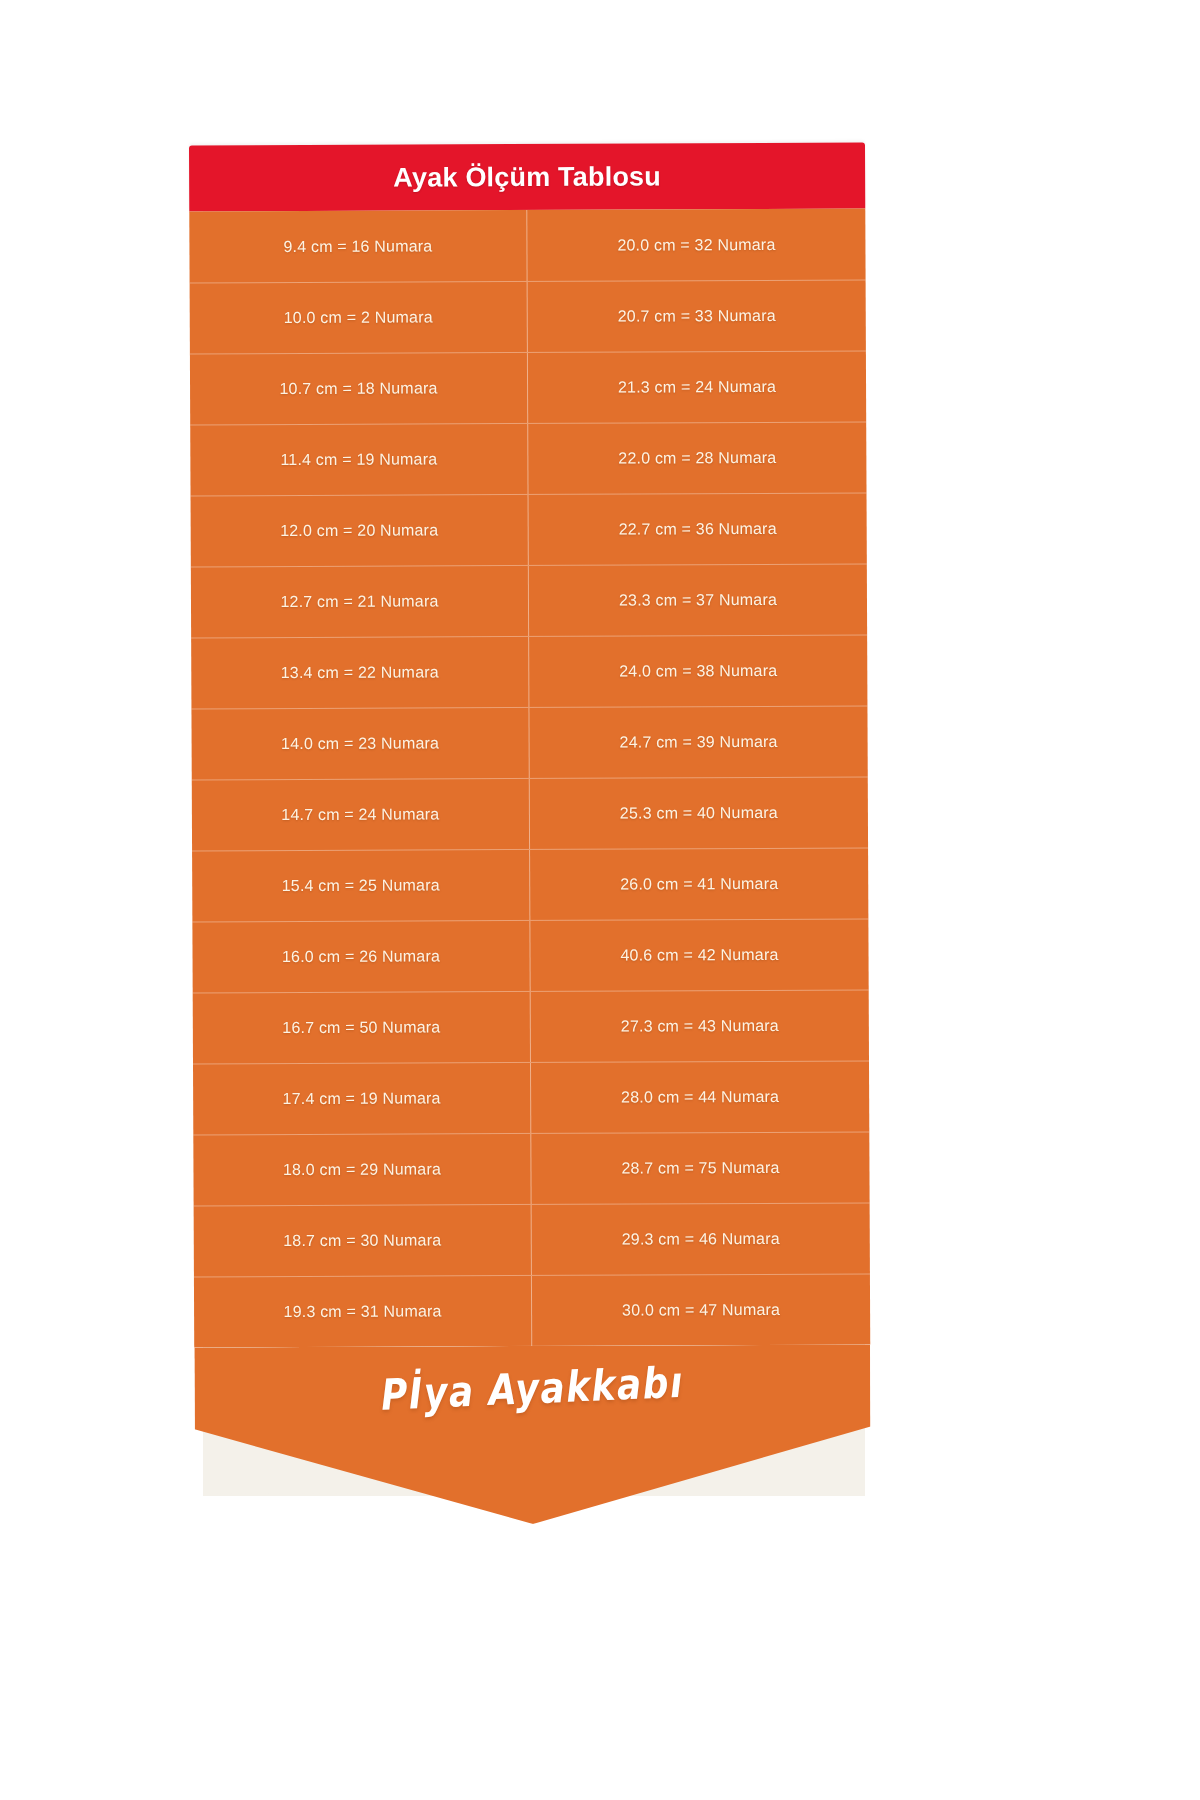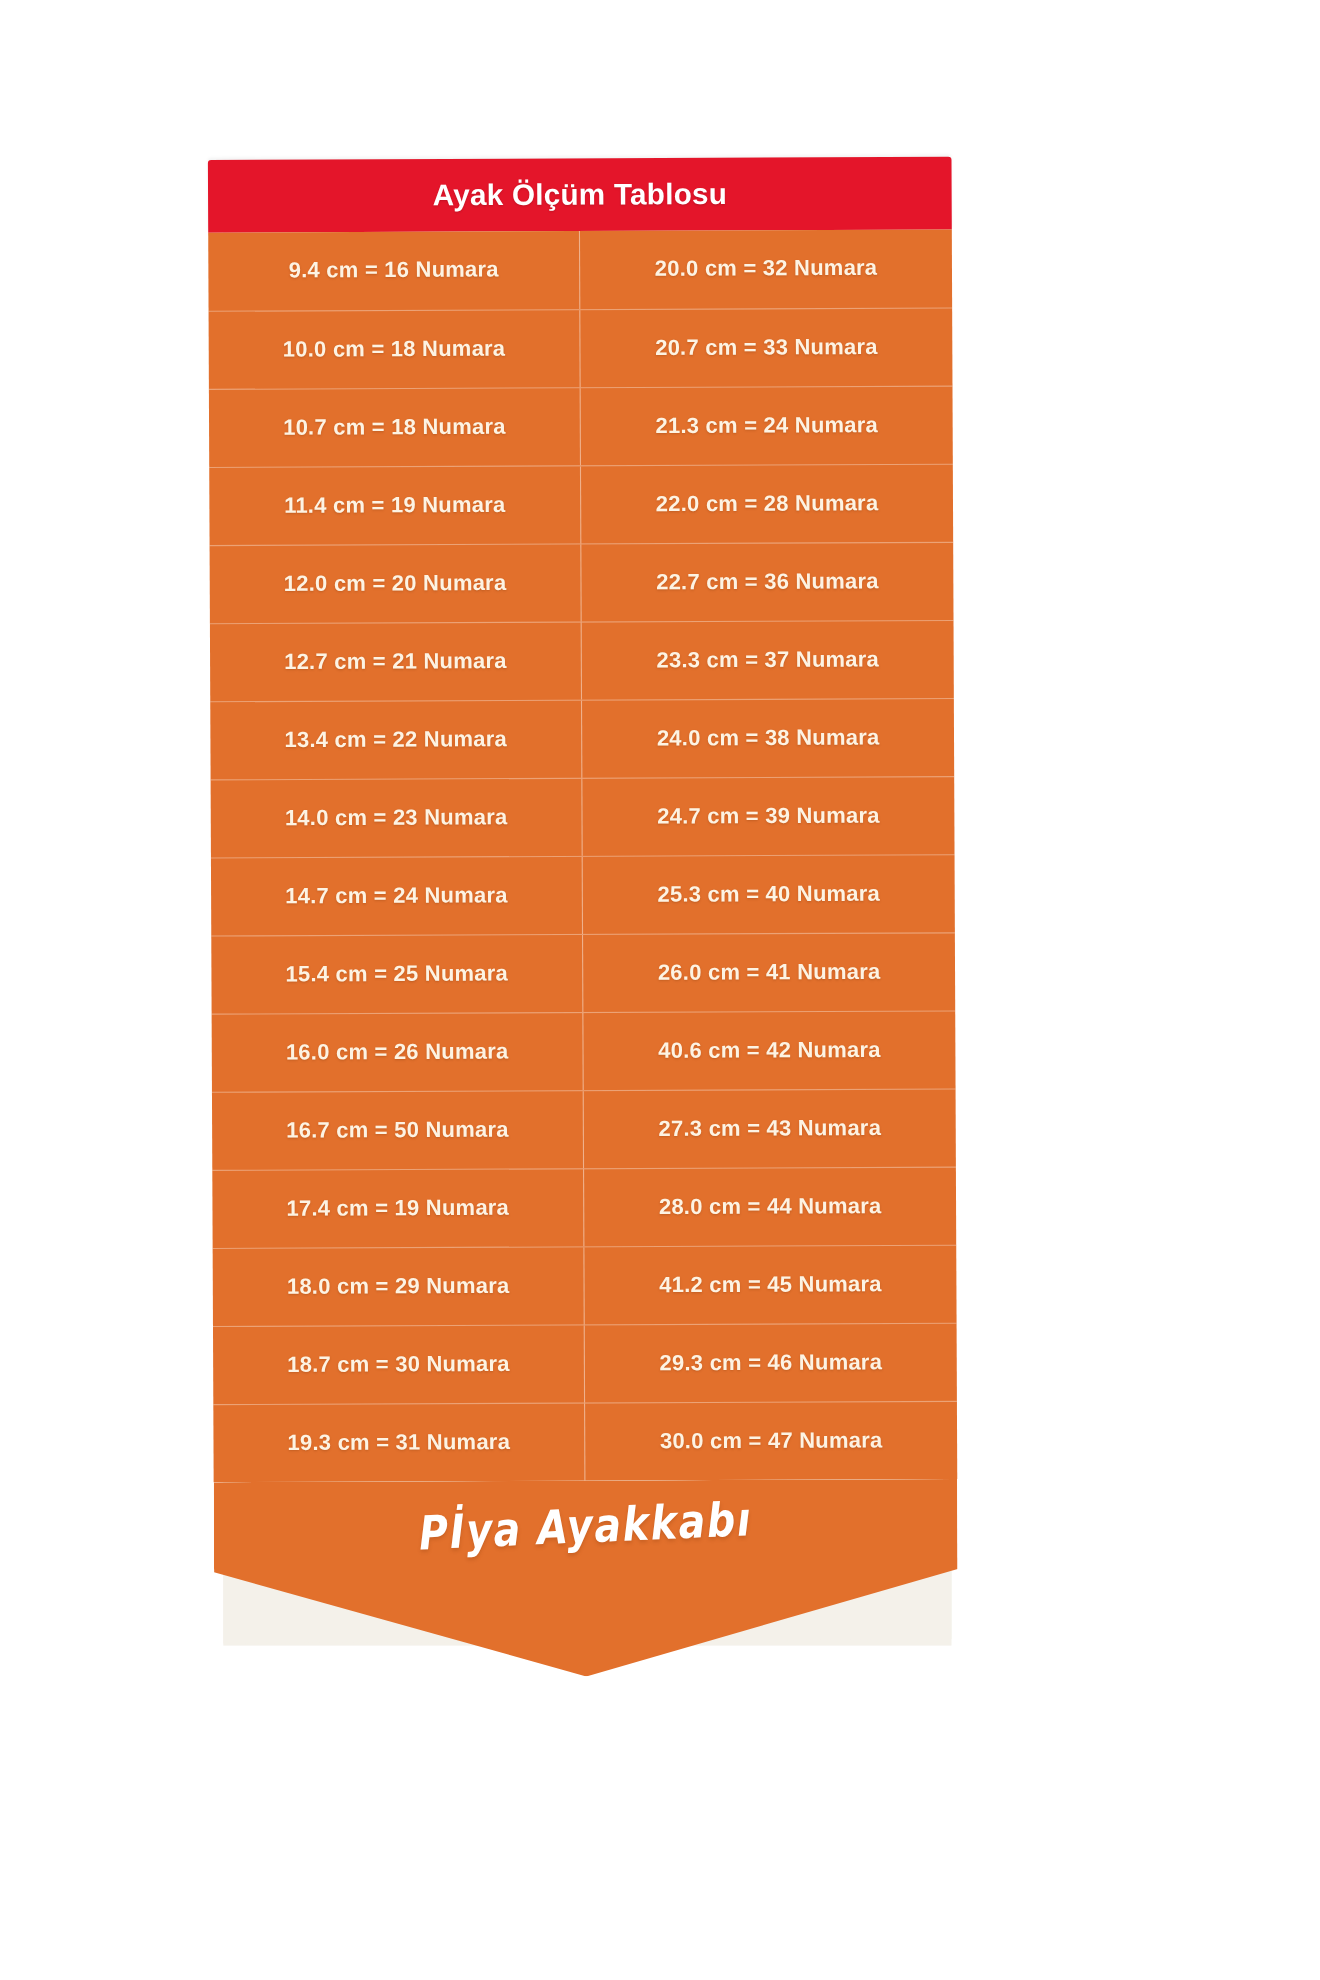--- a/index.html
+++ b/index.html
@@ -91,22 +91,22 @@
     align-items: center;
     justify-content: center;
     box-sizing: border-box;
     position: relative;
   }
   .size-cell.left {
     border-right: 1px solid rgba(255,255,255,0.45);
   }
   .size-cell .cell-text {
     color: #fdf3e3;
-    font-size: 20px;
-    font-weight: bold;
+    font-size: 16px;
+    font-weight: normal;
     letter-spacing: 0.2px;
     white-space: nowrap;
     text-shadow: 0 1px 2px rgba(120,50,10,0.28);
   }
 
   
   #pennant-wrap {
     position: relative;
     height: 178px;
   }
@@ -154,21 +154,21 @@
     <div class="size-row">
           <div class="size-cell left">
             <span class="cell-text">9.4 cm = 16 Numara</span>
           </div>
           <div class="size-cell right">
             <span class="cell-text">20.0 cm = 32 Numara</span>
           </div>
         </div>
         <div class="size-row">
           <div class="size-cell left">
-            <span class="cell-text">10.0 cm = 18 Numara</span>
+            <span class="cell-text">10.0 cm = 2 Numara</span>
           </div>
           <div class="size-cell right">
             <span class="cell-text">20.7 cm = 33 Numara</span>
           </div>
         </div>
         <div class="size-row">
           <div class="size-cell left">
             <span class="cell-text">10.7 cm = 18 Numara</span>
           </div>
           <div class="size-cell right">
@@ -253,21 +253,21 @@
           </div>
           <div class="size-cell right">
             <span class="cell-text">28.0 cm = 44 Numara</span>
           </div>
         </div>
         <div class="size-row">
           <div class="size-cell left">
             <span class="cell-text">18.0 cm = 29 Numara</span>
           </div>
           <div class="size-cell right">
-            <span class="cell-text">41.2 cm = 45 Numara</span>
+            <span class="cell-text">28.7 cm = 75 Numara</span>
           </div>
         </div>
         <div class="size-row">
           <div class="size-cell left">
             <span class="cell-text">18.7 cm = 30 Numara</span>
           </div>
           <div class="size-cell right">
             <span class="cell-text">29.3 cm = 46 Numara</span>
           </div>
         </div>

